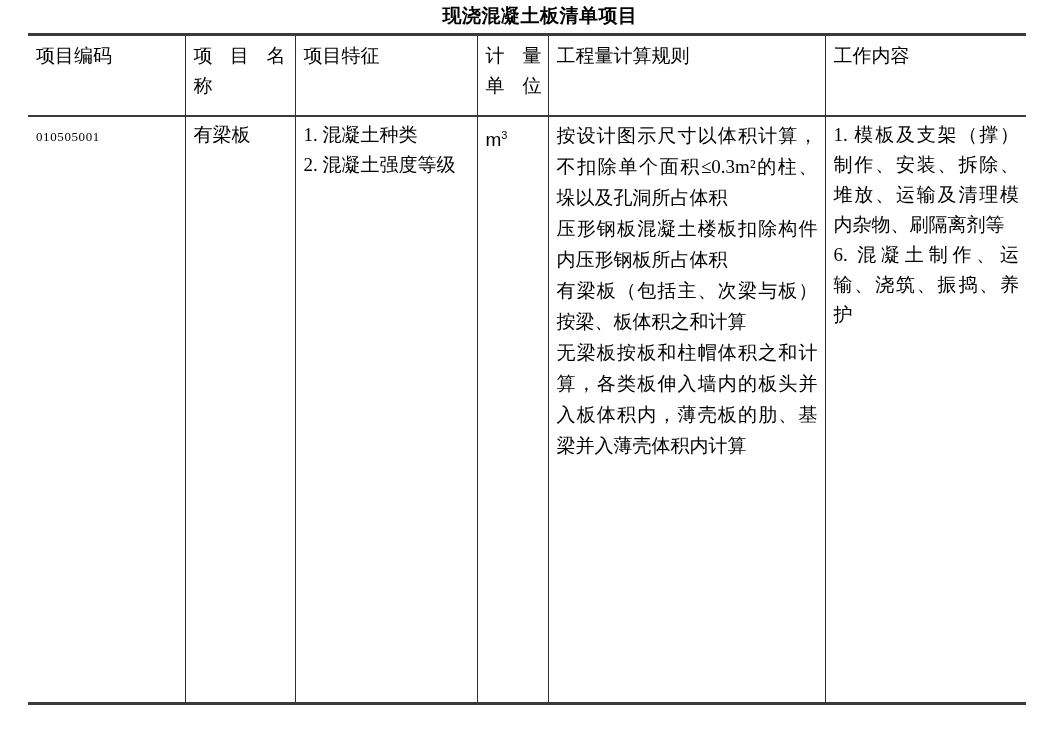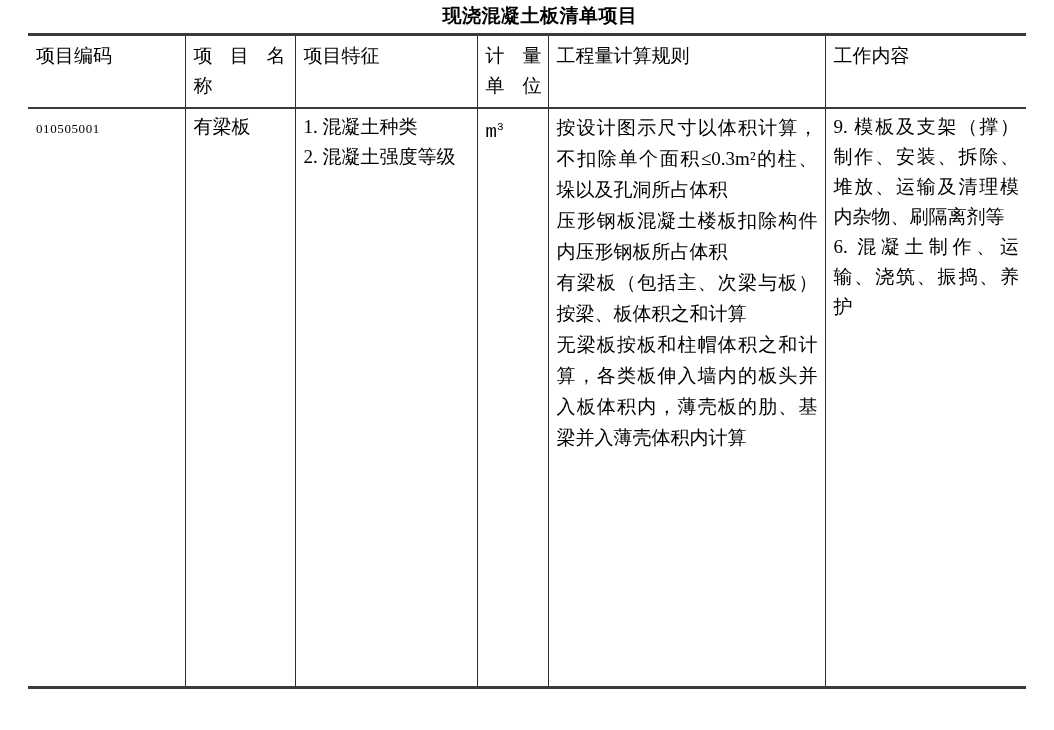--- a/index.html
+++ b/index.html
@@ -47,21 +47,21 @@
   table.listing col.c3 { width: 182px; }
   table.listing col.c4 { width: 71px; }
   table.listing col.c5 { width: 277px; }
   table.listing col.c6 { width: 201px; }
 
   table.listing th,
   table.listing td {
     border-left: 1.5px solid #2e2e2e;
     border-right: 1.5px solid #2e2e2e;
     vertical-align: top;
-    padding: 4px 7px 4px 8px;
+    padding: 4px 7px 12px 8px;
     font-size: 19px;
     line-height: 30px;
     font-weight: normal;
     text-align: left;
   }
   table.listing th:first-child,
   table.listing td:first-child { border-left: none; }
   table.listing th:last-child,
   table.listing td:last-child { border-right: none; }
 
@@ -110,21 +110,21 @@
   .rule-list li {
     font-size: 19px;
     line-height: 30px;
     text-align: justify;
     text-justify: inter-ideograph;
     margin: 0;
   }
   .rule-list li { line-height: 31px; }
   .unit-cell {
     font-size: 16px;
-    font-family: Liberation Mono, monospace;
+    font-family: Liberation Sans, sans-serif;
     line-height: 26px;
     padding-top: 6px;
   }
   .unit-cell sup { font-size: 11px; vertical-align: super; }
 </style>
 </head>
 <body>
 
 <div class="page">
 
@@ -184,21 +184,21 @@
           <td>
             <ul class="rule-list">
               <li>按设计图示尺寸以体积计算，不扣除单个面积≤0.3m²的柱、垛以及孔洞所占体积</li>
               <li>压形钢板混凝土楼板扣除构件内压形钢板所占体积</li>
               <li>有梁板（包括主、次梁与板）按梁、板体积之和计算</li>
               <li>无梁板按板和柱帽体积之和计算，各类板伸入墙内的板头并入板体积内，薄壳板的肋、基梁并入薄壳体积内计算</li>
             </ul>
           </td>
           <td>
             <ul class="work-list">
-              <li>9. 模板及支架（撑）制作、安装、拆除、堆放、运输及清理模内杂物、刷隔离剂等</li>
+              <li>1. 模板及支架（撑）制作、安装、拆除、堆放、运输及清理模内杂物、刷隔离剂等</li>
               <li>6. 混凝土制作、运输、浇筑、振捣、养护</li>
             </ul>
           </td>
         </tr>
       </tbody>
     </table>
   </div>
 
 </div>
 

